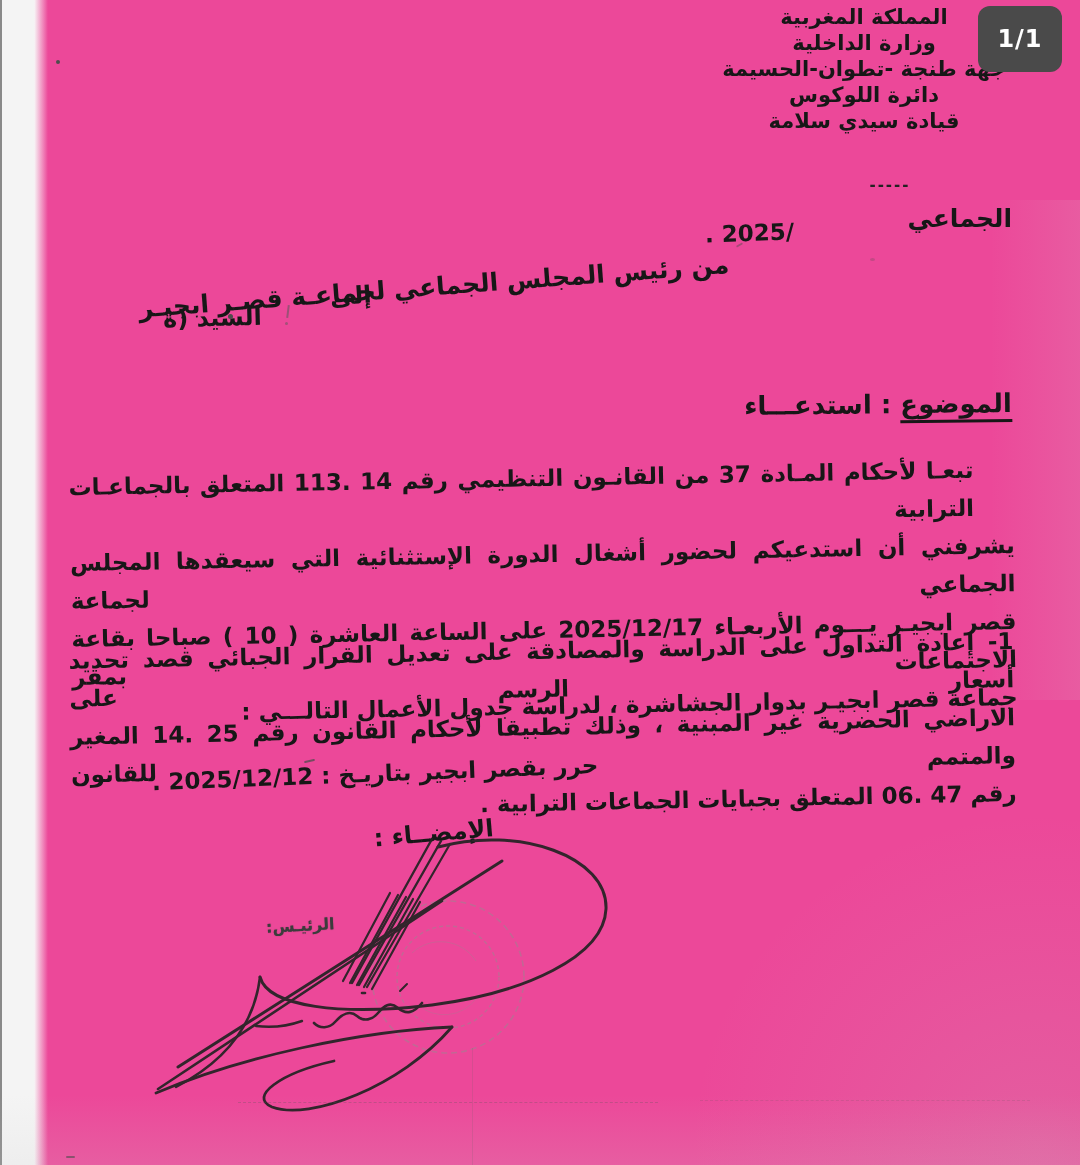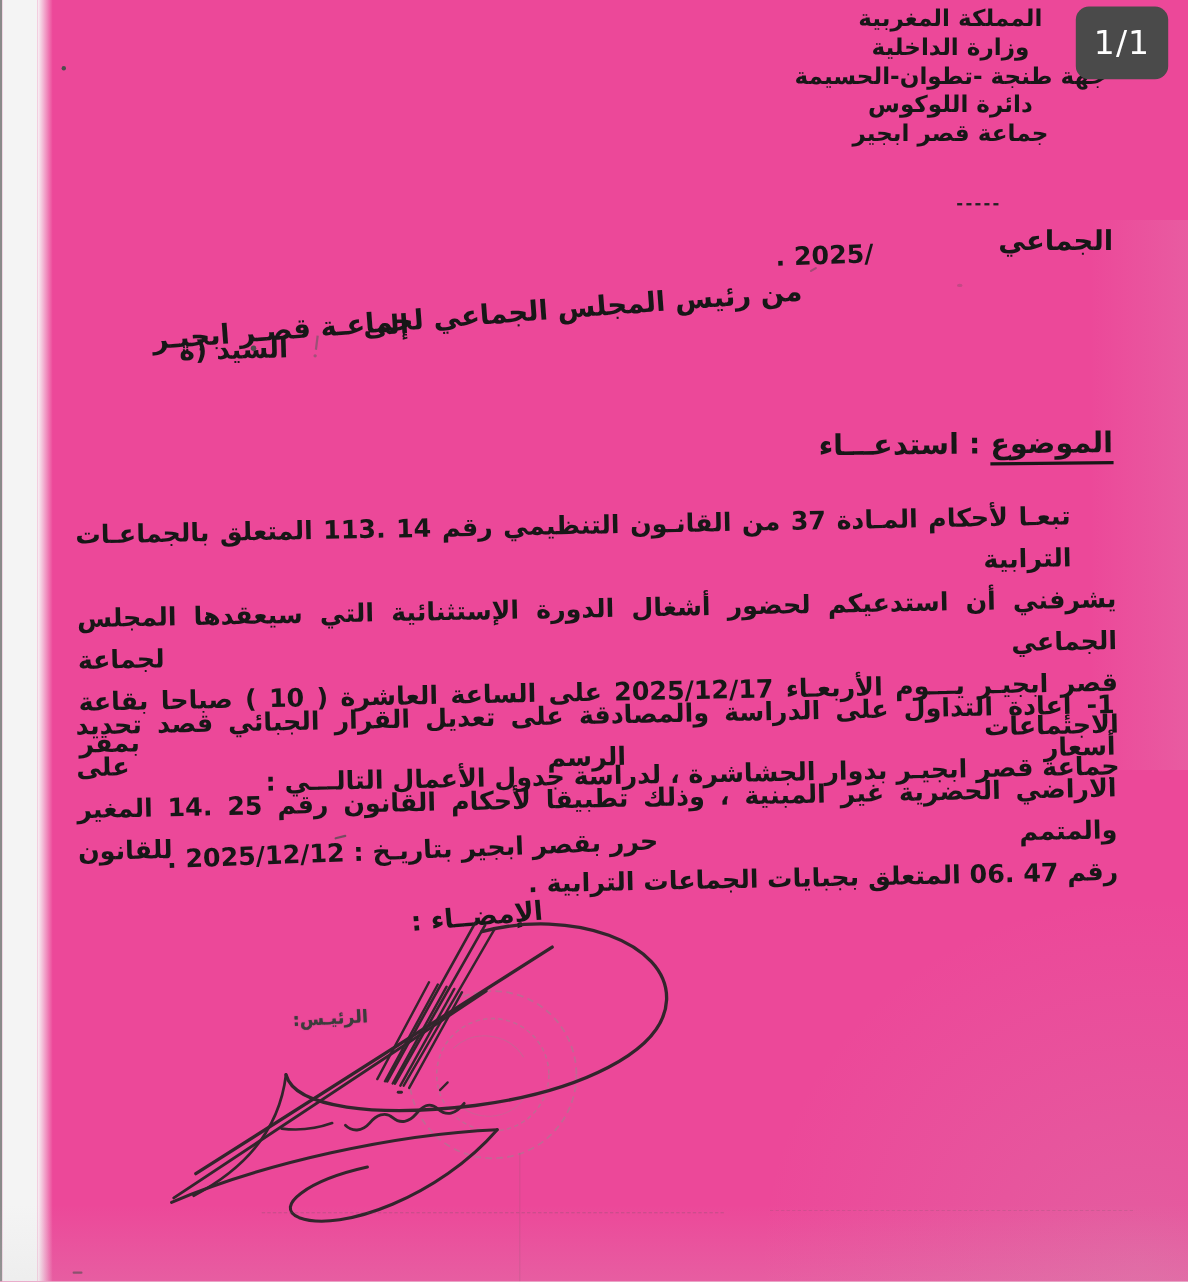--- a/index.html
+++ b/index.html
@@ -17,21 +17,21 @@
   .shade2{left:0;bottom:0;width:100%;height:70px;pointer-events:none;
           background:linear-gradient(to bottom,rgba(255,255,255,0),rgba(205,205,205,.16));}
   .shade3{right:0;top:200px;width:90px;height:500px;pointer-events:none;
           background:linear-gradient(to left,rgba(210,210,210,.14),rgba(255,255,255,0));}
   .speck{background:#4d4d4d;border-radius:50%;}
   .crease-h{border-top:1px dashed rgba(85,85,85,.28);height:0;}
   .crease-v{width:1px;background:rgba(100,100,100,.16);}
   
   .badge{right:18px;top:6px;width:84px;height:66px;border-radius:12px;
          display:flex;align-items:center;justify-content:center;}
-  .badge span{font-size:30px;font-weight:normal;letter-spacing:1px;}
+  .badge span{font-size:24px;font-weight:bold;letter-spacing:1px;}
   
   .letterhead{right:66px;top:4px;width:300px;text-align:center;font-size:21px;line-height:26px;}
   .lh-sep{right:160px;top:176px;width:60px;text-align:center;font-size:15px;letter-spacing:2px;color:#222;}
   
   .ref-label{right:68px;top:204px;font-size:25px;}
   .ref-value{right:286px;top:220px;font-size:23px;transform:rotate(-2deg);}
   
   .from-line{right:352px;top:250px;font-size:25px;transform:rotate(-4.3deg);transform-origin:right top;}
   .to-word{left:330px;top:282px;font-size:24px;transform:rotate(-4deg);}
   .addressee{left:163px;top:304px;font-size:24px;transform:rotate(-1.5deg);}
@@ -64,21 +64,21 @@
   <div class="abs edge-fade"></div>
   <div class="abs shade1"></div>
   <div class="abs shade2"></div>
   <div class="abs shade3"></div>
 
   <div class="abs arab letterhead">
     <div>المملكة المغربية</div>
     <div>وزارة الداخلية</div>
     <div>جهة طنجة -تطوان-الحسيمة</div>
     <div>دائرة اللوكوس</div>
-    <div>جماعة قصر ابجير</div>
+    <div>قيادة سيدي سلامة</div>
   </div>
   <div class="abs arab lh-sep">-----</div>
 
   <div class="abs badge" id="badge" style="background: rgb(74, 74, 74);">
     <span id="badge-text" style="color: rgb(255, 255, 255);">1/1</span>
   </div>
 
   <div class="abs arab ref-label">الجماعي</div>
   <div class="abs arab ref-value">/2025 .</div>
 

